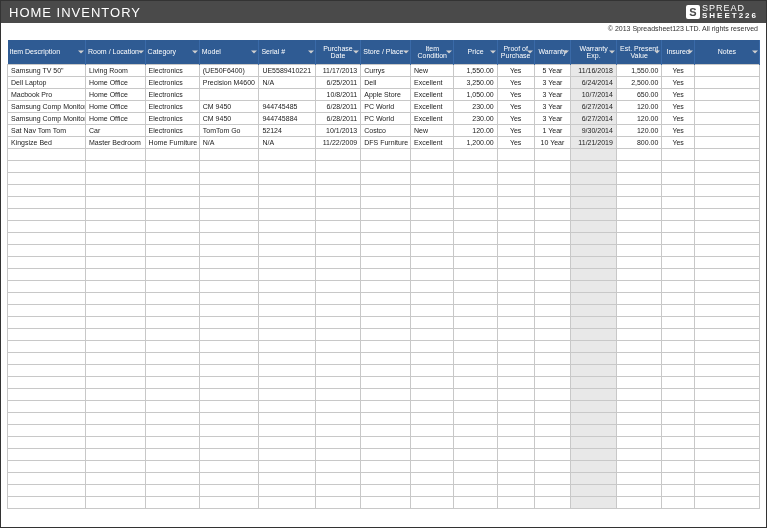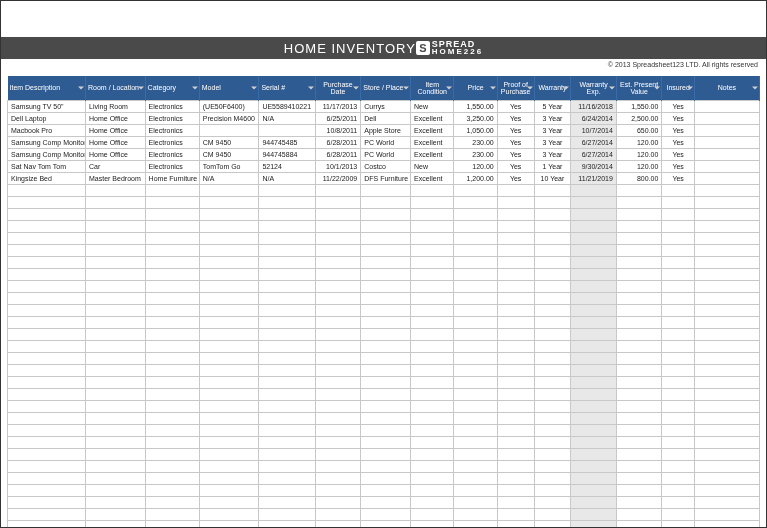--- a/index.html
+++ b/index.html
@@ -1,22 +1,22 @@
 <!DOCTYPE html>
 <html><head>
 <meta charset="utf-8">
 <style>
 * { box-sizing: border-box; margin: 0; padding: 0; }
 body { font-family: Arial, sans-serif; font-size: 7px; background: #fff; width: 767px; height: 528px; overflow: hidden; border: 1px solid #333; }
-.header-bar { background: #4a4a4a; color: #fff; height: 22px; display: flex; justify-content: center; align-items: center; padding: 0 8px; margin-top: 36px; }
+.header-bar { background: #4a4a4a; color: #fff; height: 22px; display: flex; justify-content: space-between; align-items: center; padding: 0 8px; }
 .header-title { font-size: 13px; font-weight: normal; letter-spacing: 1px; }
 .logo { display: flex; align-items: center; gap: 2px; }
 .logo-icon { width: 14px; height: 14px; background: #fff; color: #4a4a4a; font-weight: bold; font-size: 11px; display: flex; align-items: center; justify-content: center; border-radius: 2px; }
 .logo-text { font-size: 9px; line-height: 8px; }
-.logo-text .top { font-weight: bold; letter-spacing: 1px; }
+.logo-text .top { font-weight: normal; letter-spacing: 1px; }
 .logo-text .bot { font-weight: bold; letter-spacing: 2px; font-size: 8px; }
 .copyright { text-align: right; font-size: 7px; padding: 2px 8px; color: #333; }
 .sheet-wrap { padding: 6px 6px 0 6px; }
 table { border-collapse: collapse; width: 100%; table-layout: fixed; }
 th { background: #2f5b93; color: #fff; font-weight: normal; font-size: 7px; padding: 4px 2px; text-align: left; border-right: 1px solid #3a6aa8; position: relative; height: 24px; vertical-align: middle; }
 th.center { text-align: center; }
 th .sort { position: absolute; right: 1px; top: 50%; transform: translateY(-50%); width: 0; height: 0; border-left: 3px solid transparent; border-right: 3px solid transparent; border-top: 3px solid #cfcfcf; }
 td { border: 1px solid #c8c8c8; padding: 2px 3px; height: 12px; font-size: 7px; color: #222; white-space: nowrap; overflow: hidden; background: #fff; }
 td.num { text-align: right; }
 td.center { text-align: center; }
@@ -40,21 +40,21 @@
 </style>
 </head>
 <body>
 
 <div class="header-bar">
   <div class="header-title">HOME INVENTORY</div>
   <div class="logo">
     <div class="logo-icon">S</div>
     <div class="logo-text">
       <div class="top"><span>SPREAD</span></div>
-      <div class="bot"><span>HOME</span><span>226</span></div>
+      <div class="bot"><span>SHEET</span><span>226</span></div>
     </div>
   </div>
 </div>
 <div class="copyright">© 2013 Spreadsheet123 LTD. All rights reserved</div>
 
 <div class="sheet-wrap">
 <table>
 <colgroup>
 <col class="c-desc">
         <col class="c-room">

